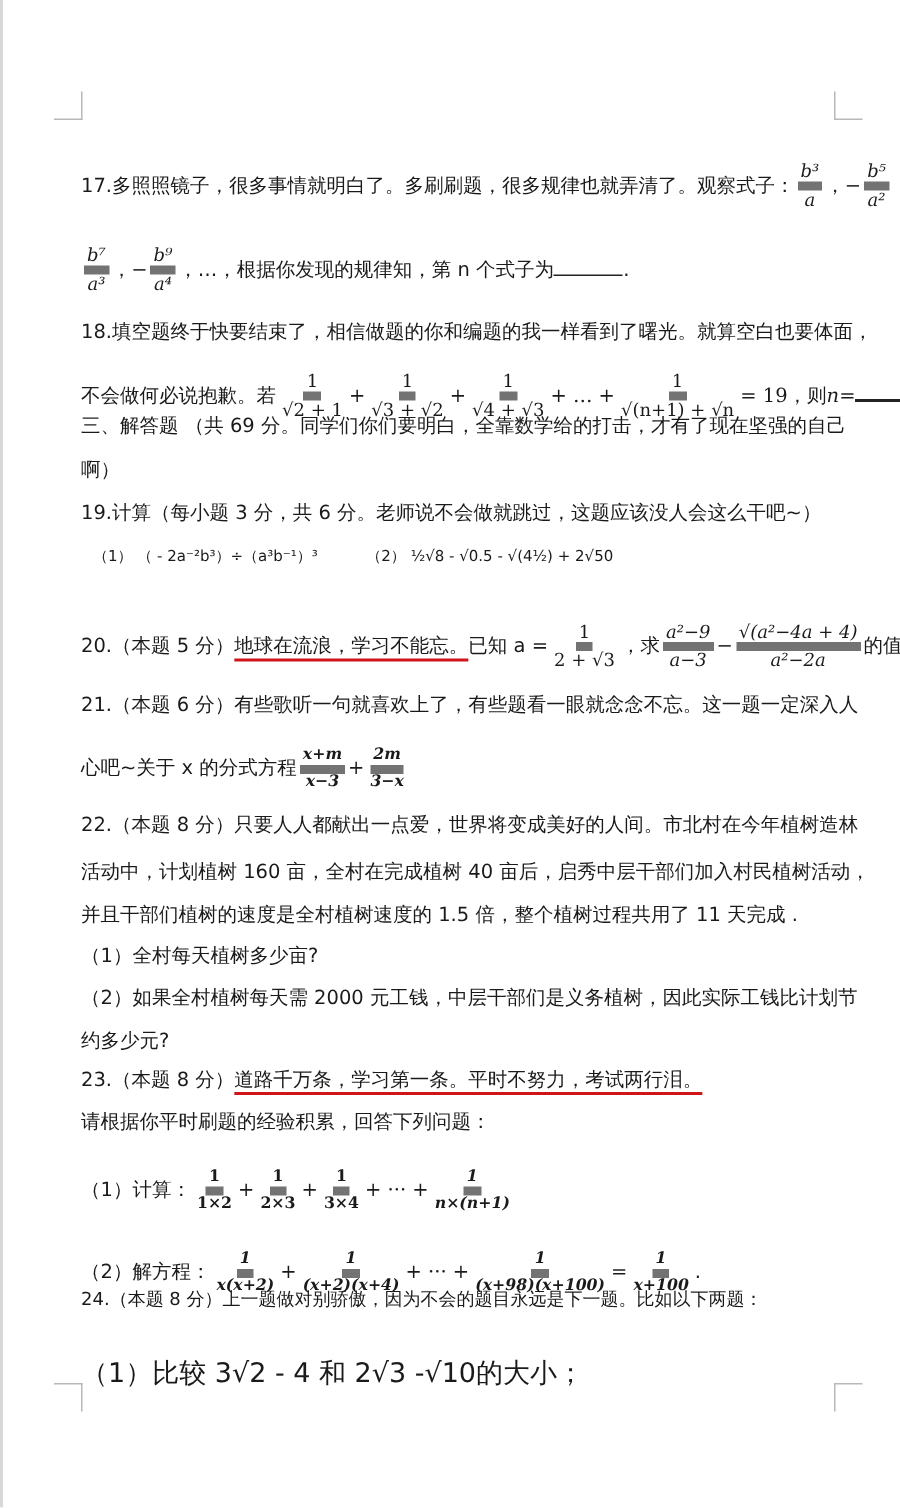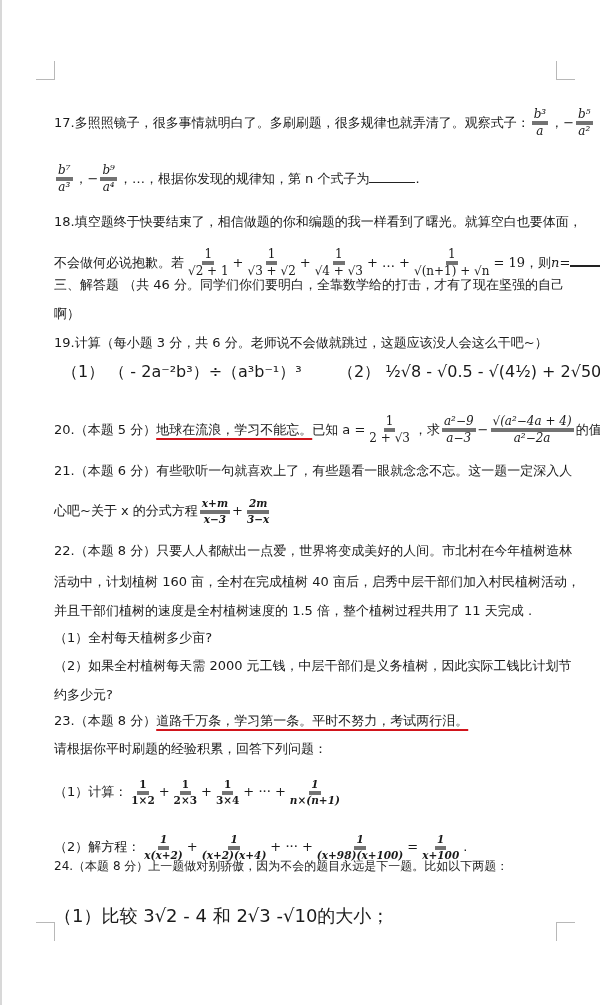--- a/index.html
+++ b/index.html
@@ -11,21 +11,21 @@
   .corner { position: absolute; width: 18px; height: 18px; border-color: #b8b8b8; border-style: solid; border-width: 0; }
   .c-tl { left: 36px; top: 61px; border-right-width: 1px; border-bottom-width: 1px; }
   .c-tr { left: 556px; top: 61px; border-left-width: 1px; border-bottom-width: 1px; }
   .c-bl { left: 36px; top: 922px; border-right-width: 1px; border-top-width: 1px; }
   .c-br { left: 556px; top: 922px; border-left-width: 1px; border-top-width: 1px; }
   .line { position: absolute; left: 54px; right: 30px; font-size: 13px; line-height: 20px; white-space: nowrap; margin-top: 12px; }
   .ind { left: 62px; }
   .m { font-family: "DejaVu Serif", "Liberation Serif", serif; font-style: italic; }
   .mr { font-family: "DejaVu Serif", "Liberation Serif", serif; }
   .frac { display: inline-flex; flex-direction: column; align-items: center; vertical-align: middle; margin: 0 2px; line-height: 1.1; }
-  .frac > .num { border-bottom: 4px solid #737373; padding: 0 2px; font-size: 12px; }
+  .frac > .num { border-bottom: 6px solid #737373; padding: 0 2px; font-size: 12px; }
   .frac > .den { padding: 0 2px; font-size: 12px; }
   .frac.bold > .num, .frac.bold > .den { font-weight: bold; font-size: 10.5px; text-align: center; }
   .ul { text-decoration: underline; text-decoration-color: #d1141b; text-decoration-thickness: 2px; text-underline-offset: 4px; }
   .blank { display: inline-block; border-bottom: 1px solid #222; height: 12px; vertical-align: baseline; }
 </style>
 </head>
 <body>
 
 <div class="left-edge"></div>
 <div class="corner c-tl"></div>
@@ -62,25 +62,25 @@
       <span class="den">√3 + √2</span>
     </span><span class="mr">+</span><span class="frac mr">
       <span class="num">1</span>
       <span class="den">√4 + √3</span>
     </span><span class="mr">+ … +</span><span class="frac mr">
       <span class="num">1</span>
       <span class="den">√(n+1) + √n</span>
     </span><span class="mr">= 19</span><span>，则</span><span class="m">n=</span><span class="blank" style="width:52px;border-bottom-width:2px"></span>
 </div>
 
-<div class="line" style="top:263px">三、解答题 （共 46 分。同学们你们要明白，全靠数学给的打击，才有了现在坚强的自己</div>
+<div class="line" style="top:263px">三、解答题 （共 69 分。同学们你们要明白，全靠数学给的打击，才有了现在坚强的自己</div>
 <div class="line" style="top:292px">啊）</div>
 
 <div class="line" style="top:321px">19.计算（每小题 3 分，共 6 分。老师说不会做就跳过，这题应该没人会这么干吧~）</div>
-<div class="line ind" style="top:350px;font-size:16px">
+<div class="line ind" style="top:350px;font-size:10px">
   <span>（1）</span>
   <span>（ - 2a⁻²b³）÷（a³b⁻¹）³</span>
   <span style="display:inline-block;width:26px"></span>
   <span>（2）</span>
   <span>½√8 - √0.5 - √(4½) + 2√50</span>
 </div>
 
 <div class="line" style="top:403px">
   <span>20.（本题 5 分）</span><span class="ul">地球在流浪，学习不能忘。</span><span>已知 a =</span><span class="frac mr">
       <span class="num">1</span>

